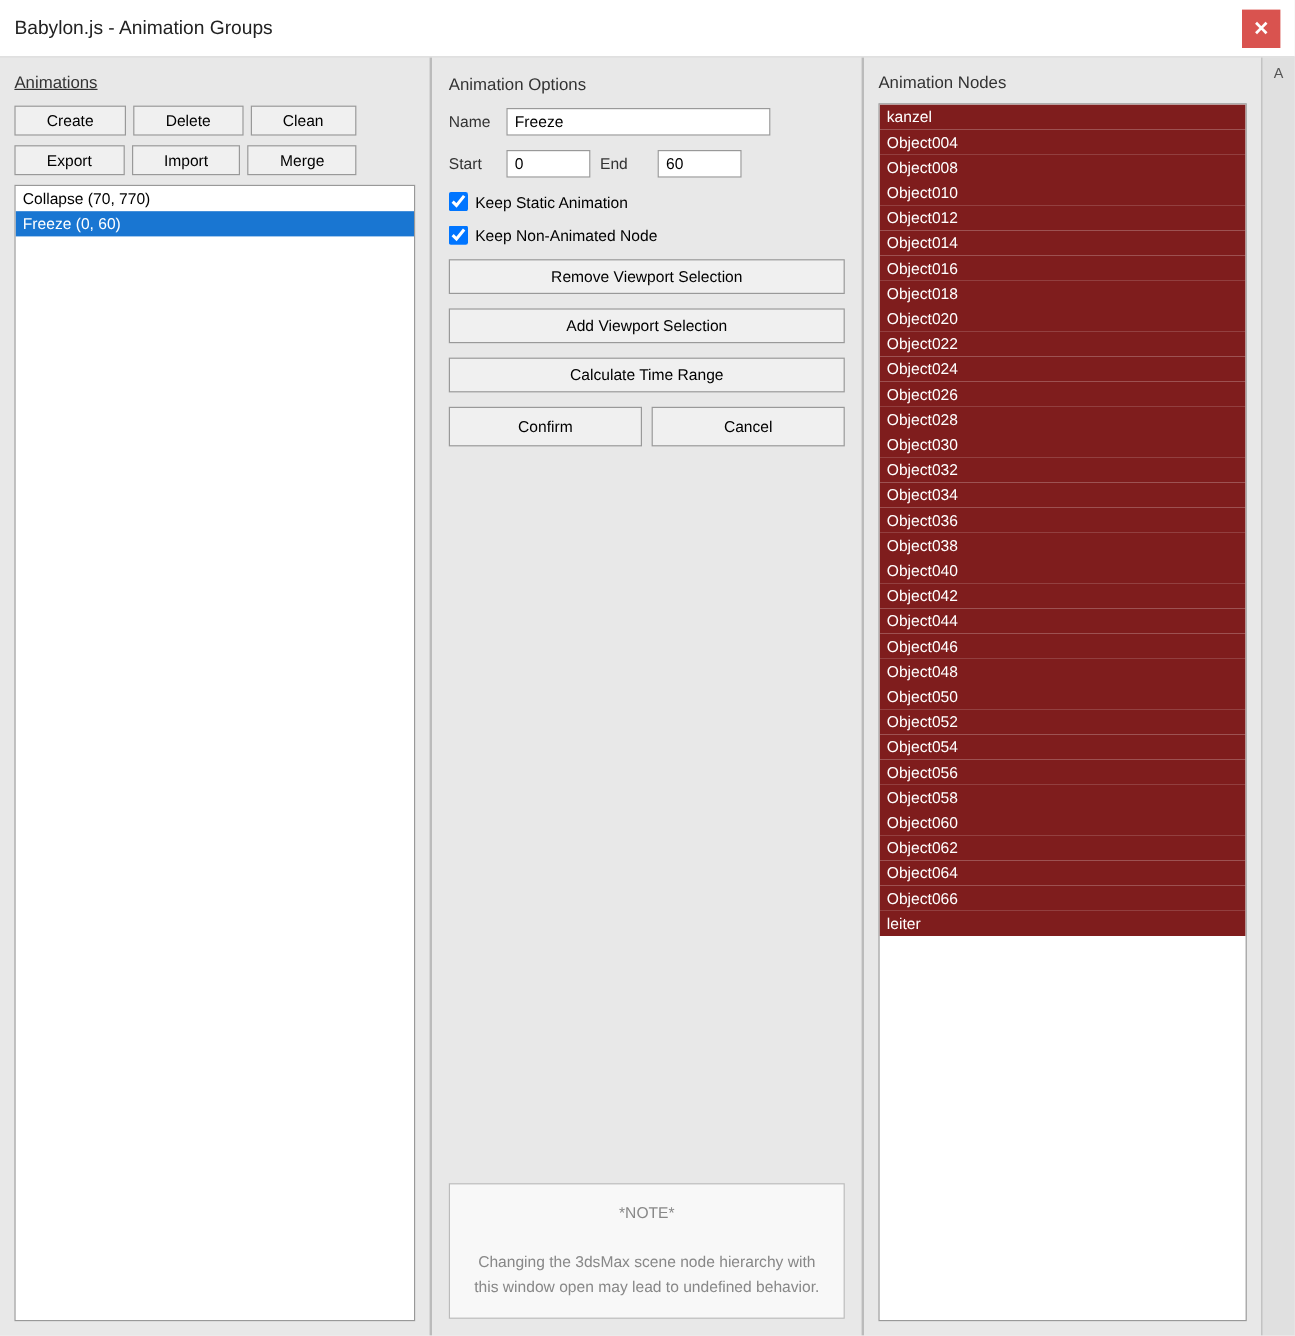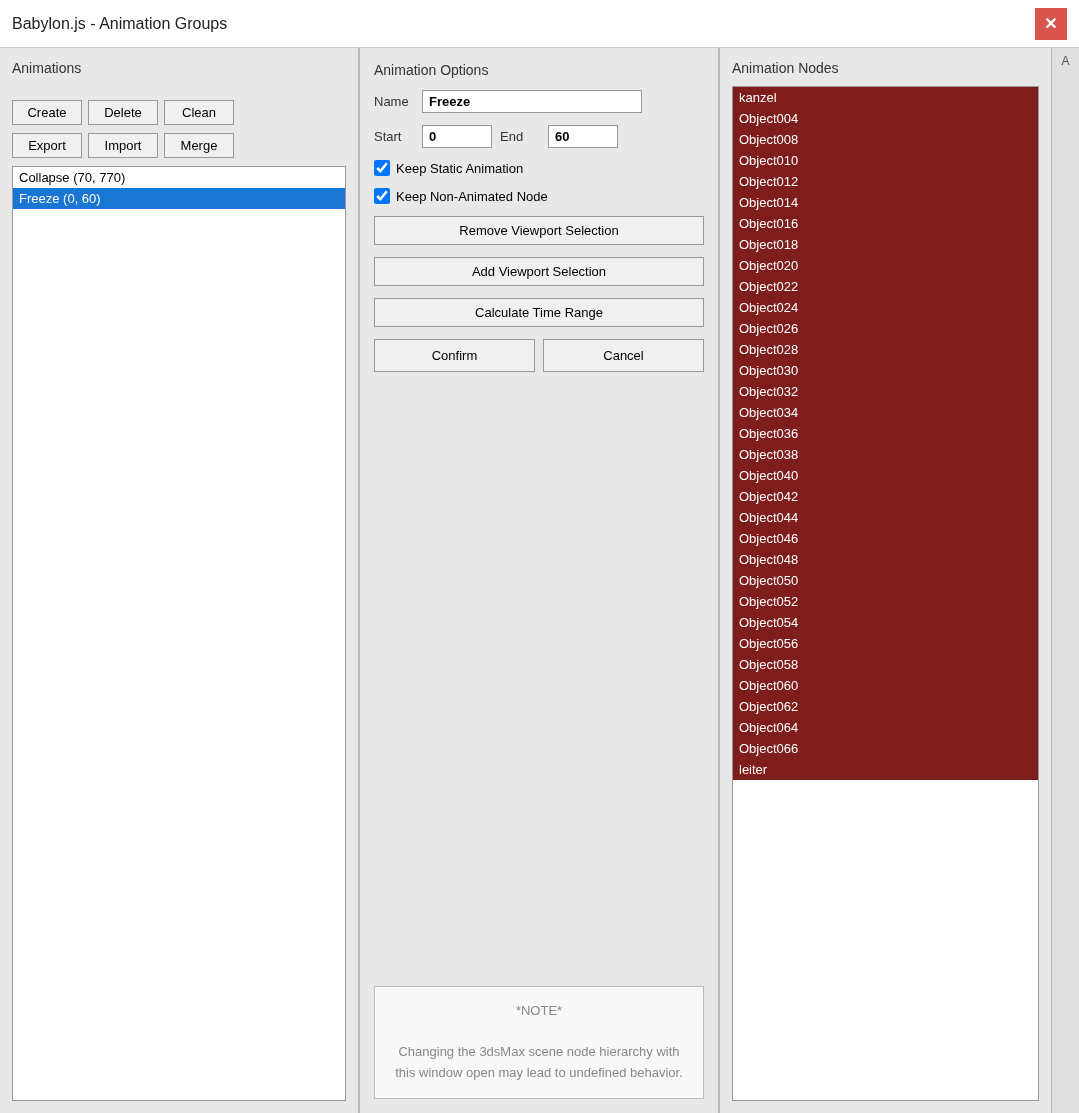--- a/index.html
+++ b/index.html
@@ -50,30 +50,31 @@
       width: 360px;
       padding: 12px;
       border-right: 2px solid #bbb;
       display: flex;
       flex-direction: column;
       gap: 8px;
     }
     .panel-title {
       font-size: 14px;
       color: #333;
-      margin-bottom: 16px;
+      margin-bottom: 4px;
+      text-decoration: underline;
     }
     .button-row {
       display: flex;
       gap: 6px;
     }
     .btn {
       background: #f0f0f0;
       border: 1px solid #999;
-      padding: 4px 14px;
+      padding: 4px 26px;
       cursor: pointer;
       font-size: 13px;
       min-width: 70px;
     }
     .animation-list {
       border: 1px solid #999;
       background: white;
       flex: 1;
       overflow-y: auto;
     }
@@ -108,21 +109,20 @@
     .form-label {
       font-size: 13px;
       color: #333;
       min-width: 40px;
     }
     .form-input {
       border: 1px solid #999;
       padding: 3px 6px;
       font-size: 13px;
       background: white;
-      font-weight: bold;
     }
     .name-input { width: 220px; }
     .number-input { width: 70px; }
     .checkbox-row {
       display: flex;
       align-items: center;
       gap: 6px;
     }
     .checkbox-row input[type="checkbox"] {
       width: 16px;

